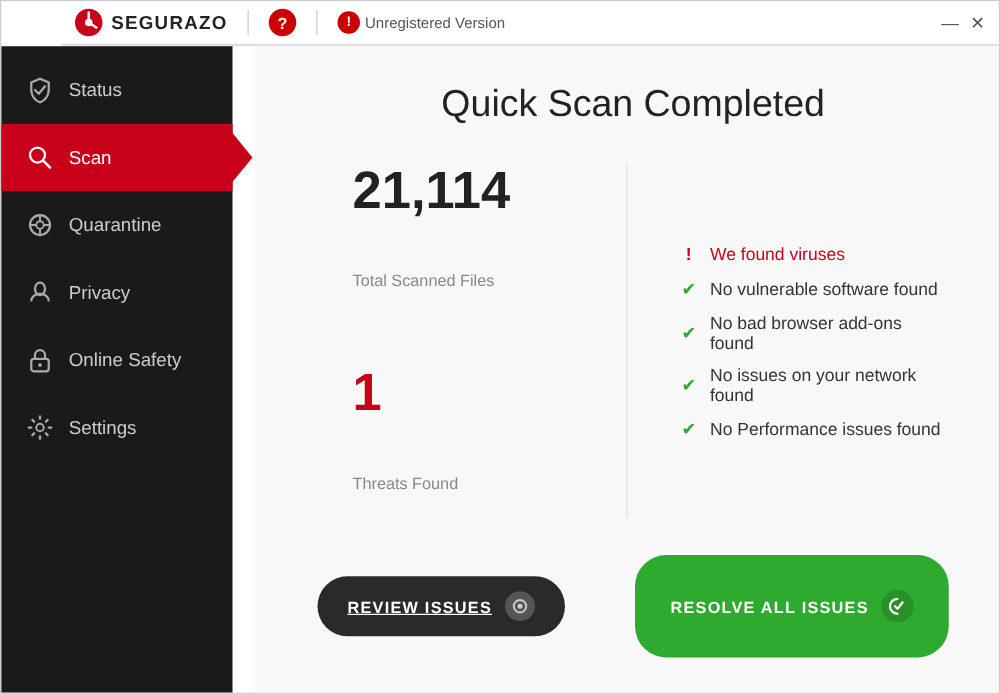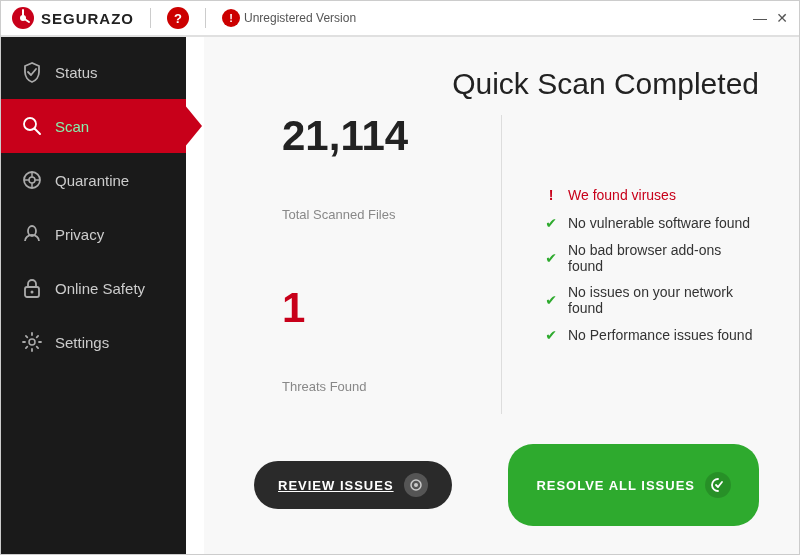--- a/index.html
+++ b/index.html
@@ -14,20 +14,21 @@
 
     
     .title-bar {
       height: 36px;
       background: #fff;
       display: flex;
       align-items: center;
       padding: 0 10px;
       border-bottom: 2px solid #e0e0e0;
       justify-content: space-between;
+      margin-left: 48px;
     }
     .title-bar-left {
       display: flex;
       align-items: center;
       gap: 10px;
     }
     .logo-area {
       display: flex;
       align-items: center;
       gap: 6px;
@@ -119,21 +120,21 @@
       align-items: center;
       gap: 12px;
       padding: 16px 20px;
       color: #ccc;
       cursor: pointer;
       position: relative;
       font-size: 15px;
     }
     .sidebar-item.active {
       background: #c8001a;
-      color: #86efac;
+      color: #ffffff;
     }
     .sidebar-item.active::after {
       content: '';
       position: absolute;
       right: -16px;
       top: 50%;
       transform: translateY(-50%);
       border-left: 18px solid #c8001a;
       border-top: 22px solid transparent;
       border-bottom: 22px solid transparent;
@@ -157,22 +158,22 @@
       flex: 1;
       background: #f8f8f8;
       display: flex;
       flex-direction: column;
       padding: 30px 40px 30px 50px;
     }
     .page-title {
       font-size: 30px;
       font-weight: 300;
       color: #222;
-      margin-bottom: 14px;
-      text-align: right;
+      margin-bottom: 30px;
+      text-align: center;
     }
 
     .scan-results {
       display: flex;
       flex: 1;
       gap: 0;
     }
 
     .scan-stats {
       display: flex;

